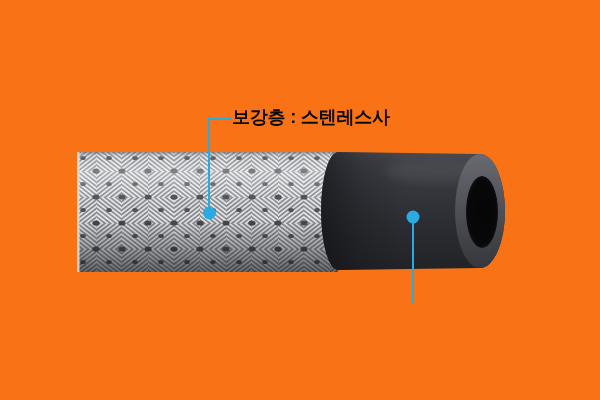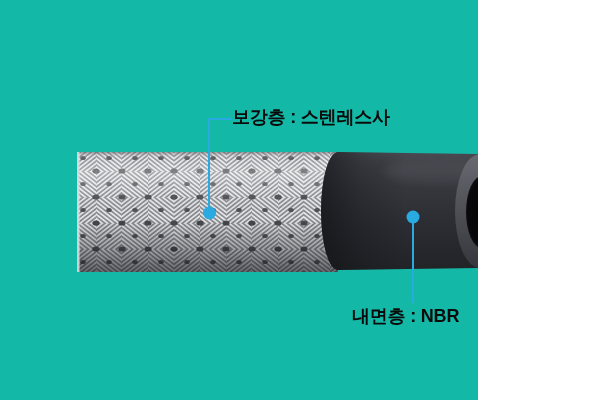--- a/index.html
+++ b/index.html
@@ -3,23 +3,23 @@
 <meta charset="utf-8">
 <style>
   html, body {
     margin: 0;
     padding: 0;
     background: #ffffff;
     font-family: "Liberation Sans", sans-serif;
   }
   .stage {
     position: relative;
-    width: 478px;
+    width: 600px;
     height: 400px;
-    background: #14b8a6;
+    background: #f97316;
     overflow: hidden;
   }
   .stage svg {
     position: absolute;
     left: 0;
     top: 0;
   }
   .callout-label {
     position: absolute;
     font-size: 18px;
@@ -131,15 +131,14 @@
     <g stroke="#29abe2" stroke-width="2" fill="none">
       <polyline points="232,119 209,119 209,207"></polyline>
       <line x1="413" y1="223" x2="413" y2="303"></line>
     </g>
     <circle cx="209.5" cy="213" r="6.5" fill="#29abe2"></circle>
     <circle cx="413" cy="217" r="6.5" fill="#29abe2"></circle>
   </svg>
 
   <div class="callout-label top">보강층 : 스텐레스사</div>
 
-  <div class="callout-label bottom">내면층 : NBR</div>
 
 </div>
 
 </body></html>

